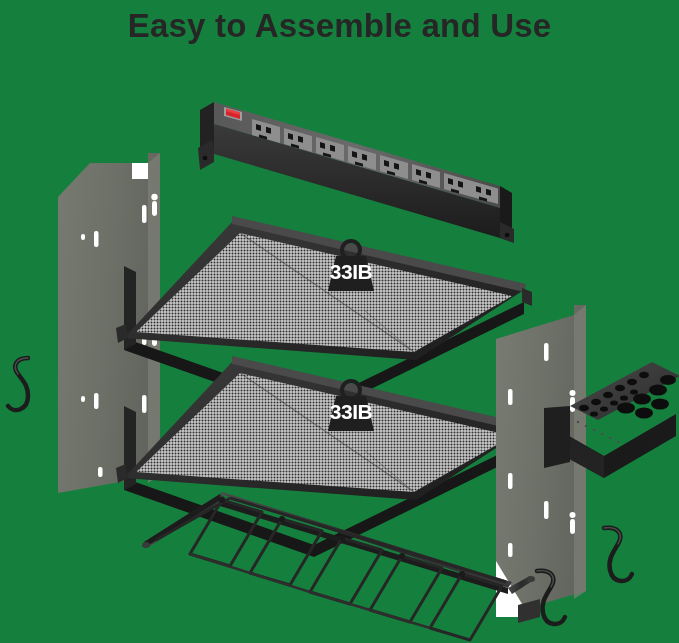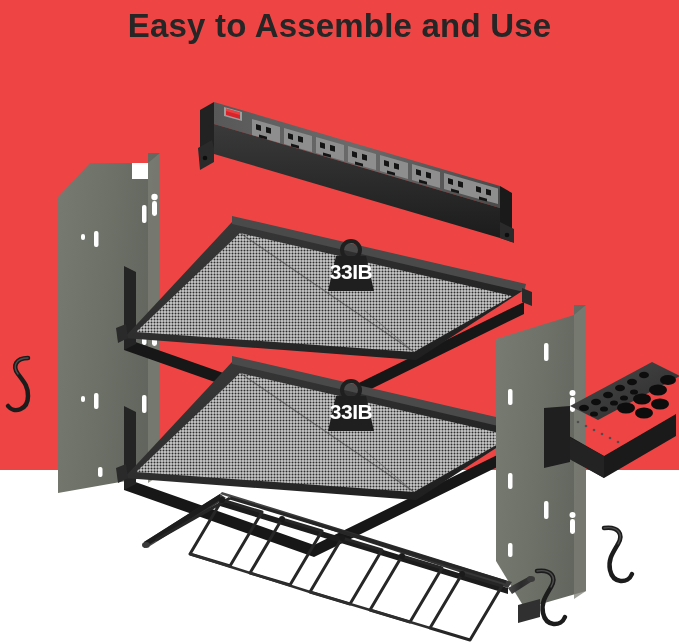--- a/index.html
+++ b/index.html
@@ -1,17 +1,17 @@
 <!DOCTYPE html>
 <html><head>
 <meta charset="utf-8">
 <style>
   html,body{margin:0;padding:0;background:#ffffff;}
   body{width:679px;height:643px;overflow:hidden;font-family:"Liberation Sans",sans-serif;}
-  #stage{position:relative;width:679px;height:470px;background:#ef4444;}
+  #stage{position:relative;width:679px;height:643px;background:#15803d;}
 
   #title{
     position:absolute;left:0;top:0;width:679px;height:52px;
     display:flex;align-items:center;justify-content:center;
     font-size:33px;font-weight:bold;color:#262626;
     letter-spacing:.2px;white-space:nowrap;
   }
 
   #scene{position:absolute;left:0;top:52px;width:679px;height:591px;}
   .pc{position:absolute;}

